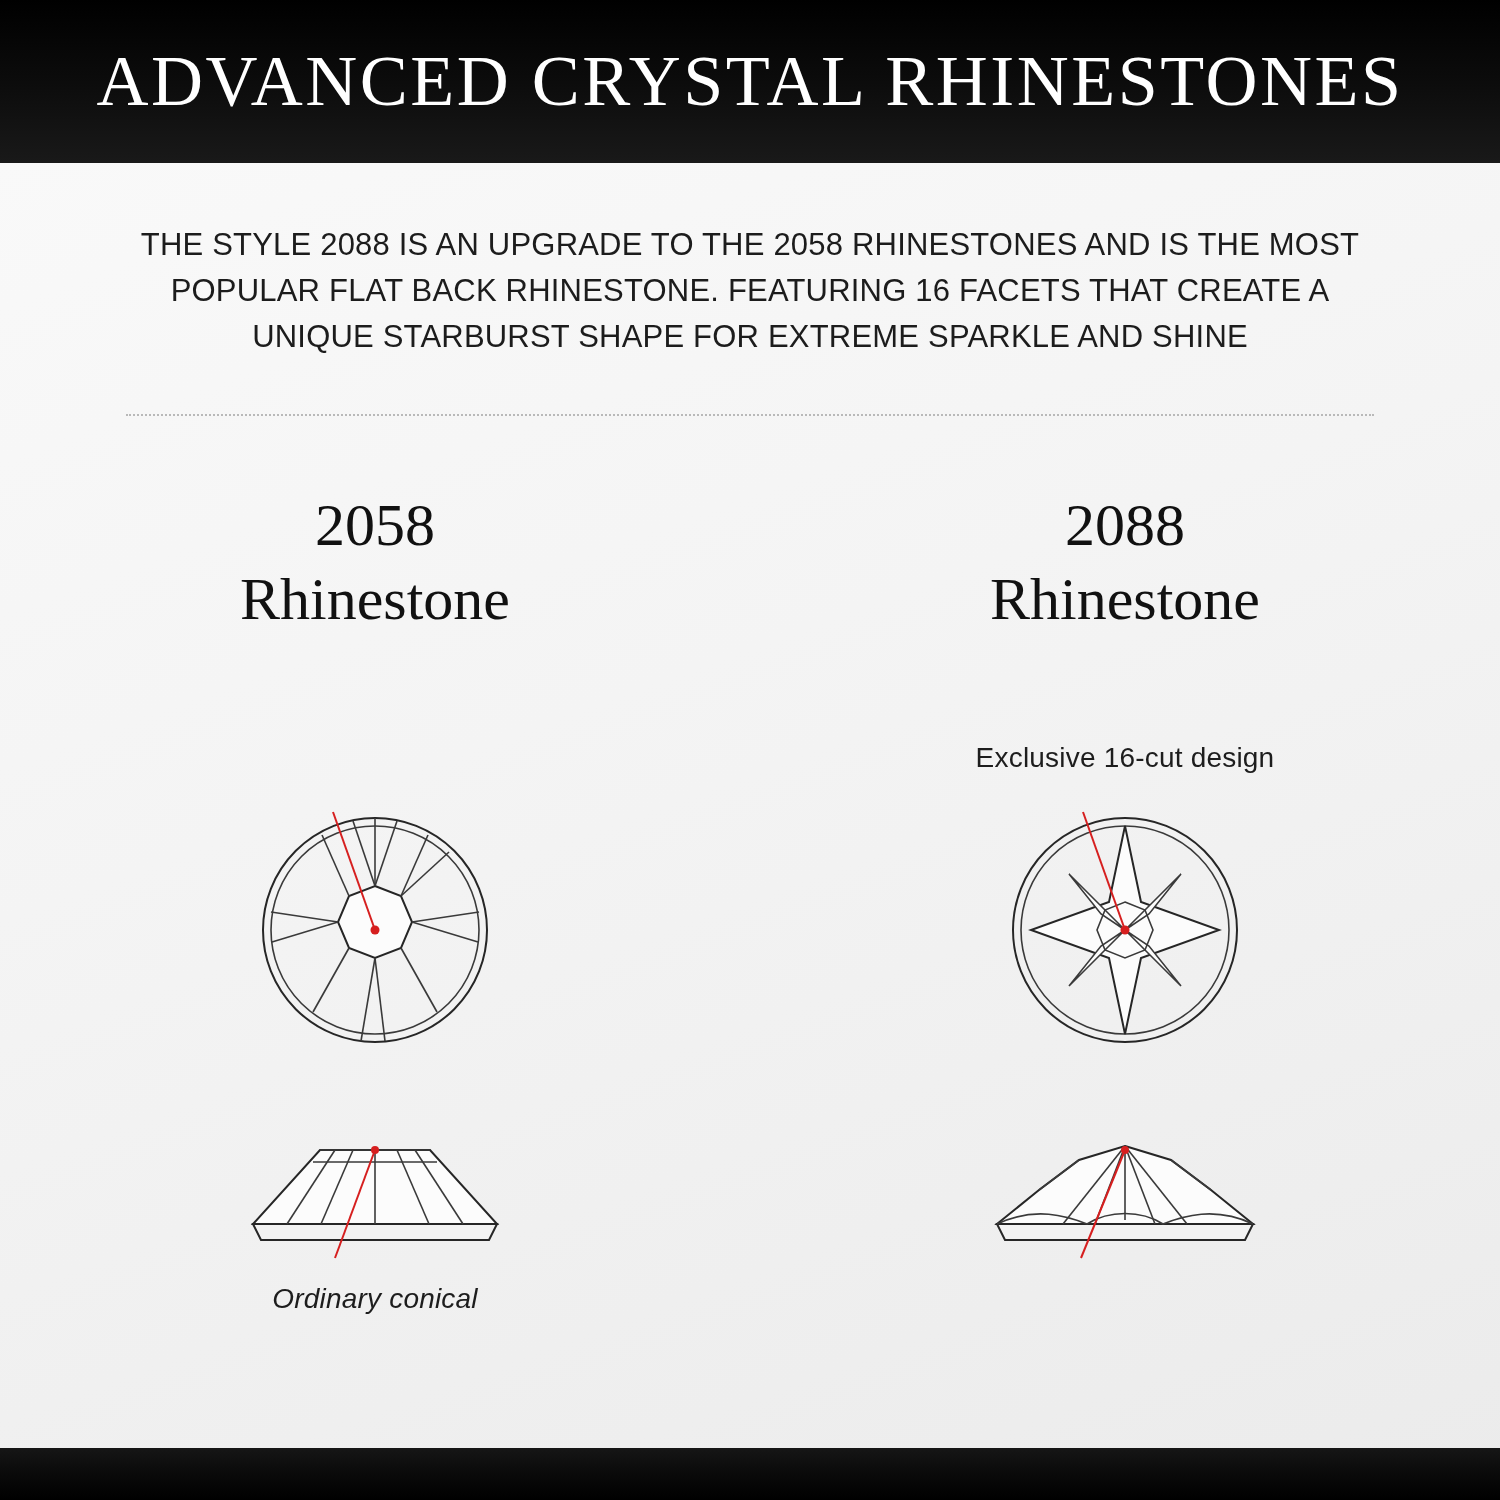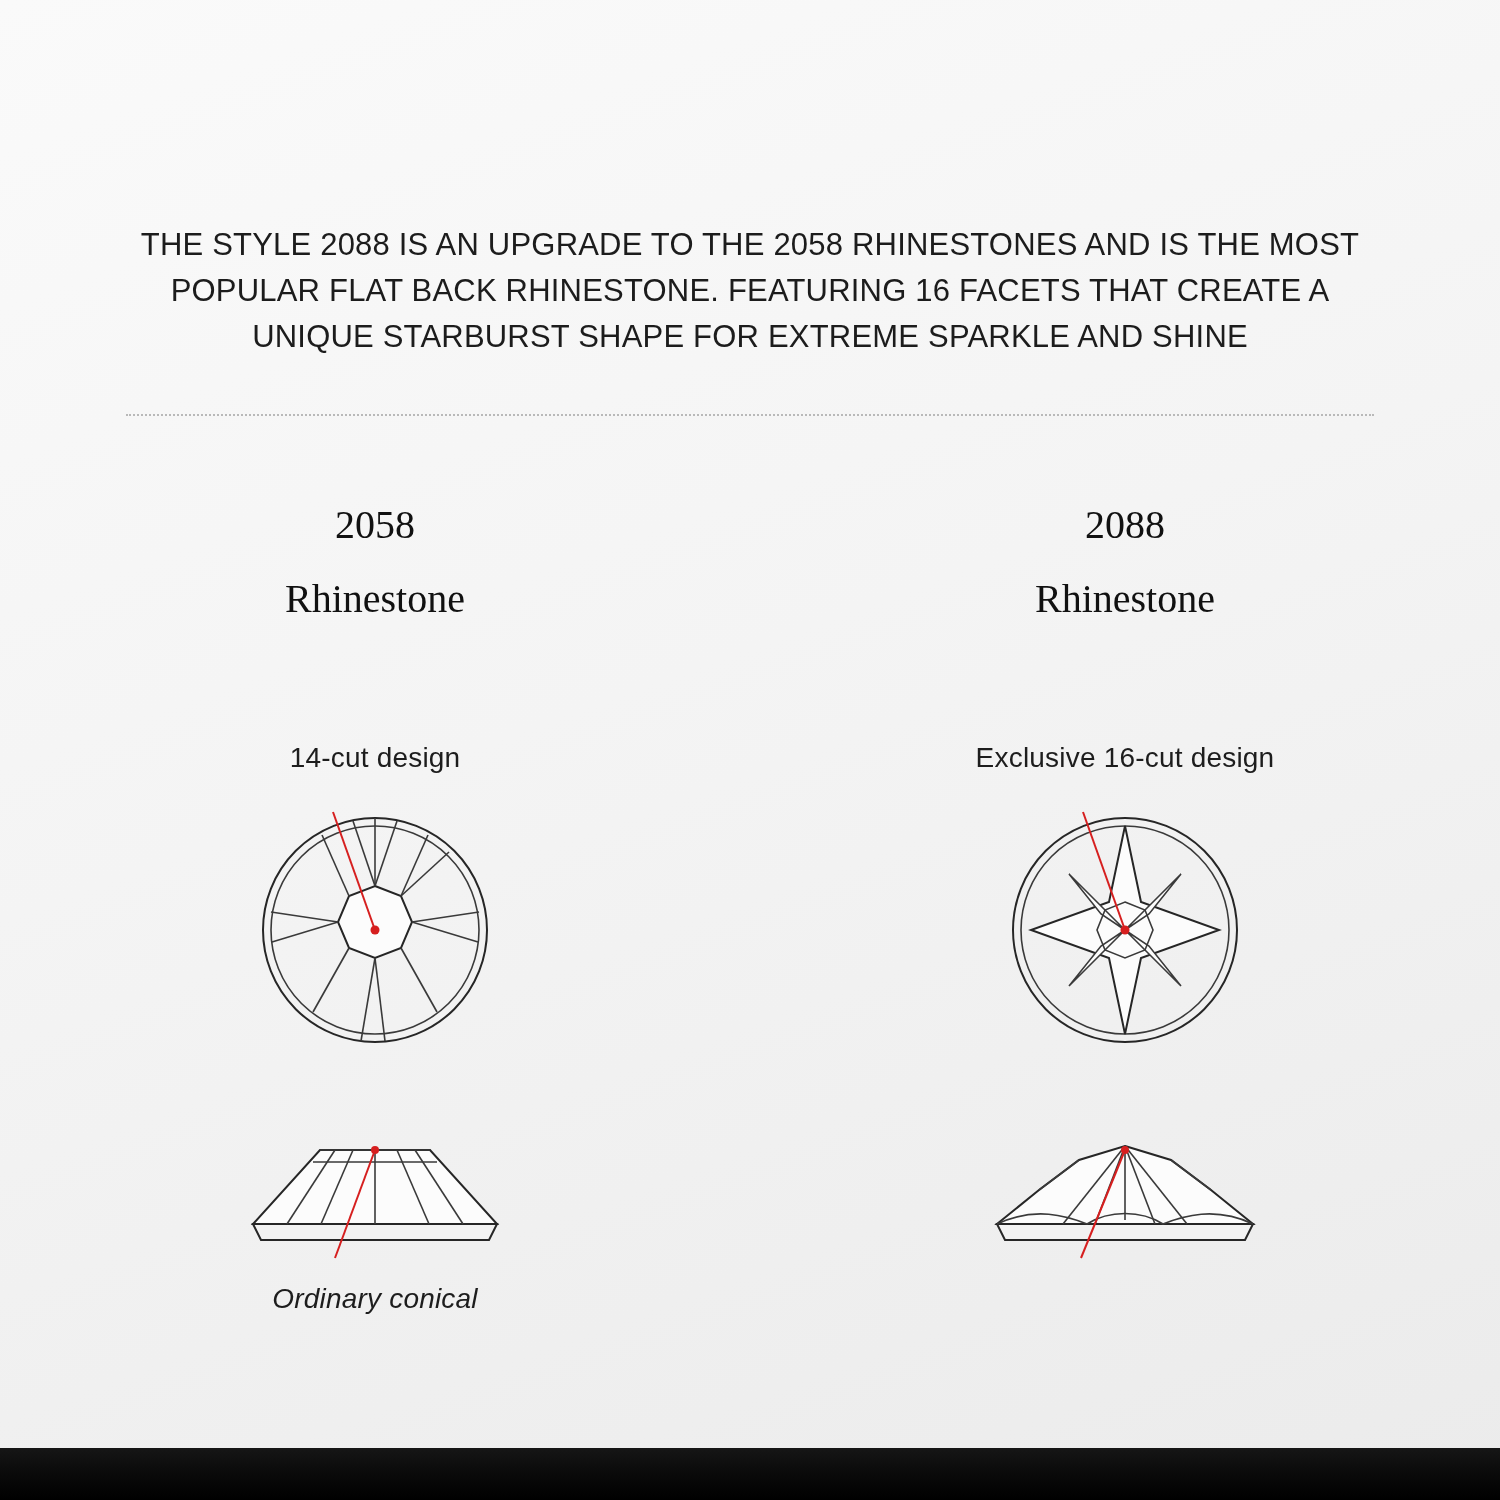--- a/index.html
+++ b/index.html
@@ -78,21 +78,21 @@
     display: flex;
   }
   .col {
     width: 750px;
     position: relative;
   }
   .col-title {
     font-family: "Liberation Serif", serif;
     text-align: center;
     color: #111111;
-    font-size: 40px;
+    font-size: 60px;
     line-height: 74px;
     font-weight: 400;
     margin-top: 18px;
   }
   .col-title .line2 { display: block; }
 
   .fig-label {
     text-align: center;
     color: #1d1d1d;
     font-size: 28px;
@@ -110,34 +110,36 @@
   .leader { stroke: #d61f1f; stroke-width: 2; fill: none; }
   .dot { fill: #d61f1f; }
   .face { fill: #fcfcfc; }
   .face2 { fill: #f2f2f2; }
 </style>
 </head>
 <body>
 
 <div class="page">
 
+  <div class="banner">
+    <div class="banner-title">ADVANCED CRYSTAL RHINESTONES</div>
+  </div>
 
   <div class="intro">THE STYLE 2088 IS AN UPGRADE TO THE 2058 RHINESTONES AND IS THE MOST POPULAR FLAT BACK RHINESTONE. FEATURING 16 FACETS THAT CREATE A UNIQUE STARBURST SHAPE FOR EXTREME SPARKLE AND SHINE</div>
 
   <div class="divider"></div>
 
   <div class="columns">
 
     <div class="col">
       <div class="col-title">
         <span>2058</span>
         <span class="line2">Rhinestone</span>
       </div>
 
-      <div class="fig-label fig-top-label">14-cut design</div>
 
       <div class="fig-top-svg">
         <svg width="300" height="260" viewBox="0 0 300 260">
 
           <circle class="stroke" cx="150" cy="140" r="112"></circle>
           <circle class="stroke-thin" cx="150" cy="140" r="104"></circle>
 
           <polygon class="stroke face" points="150,96 176,106 187,132 176,158 150,168 124,158 113,132 124,106"></polygon>
 
           <g class="stroke-thin">

